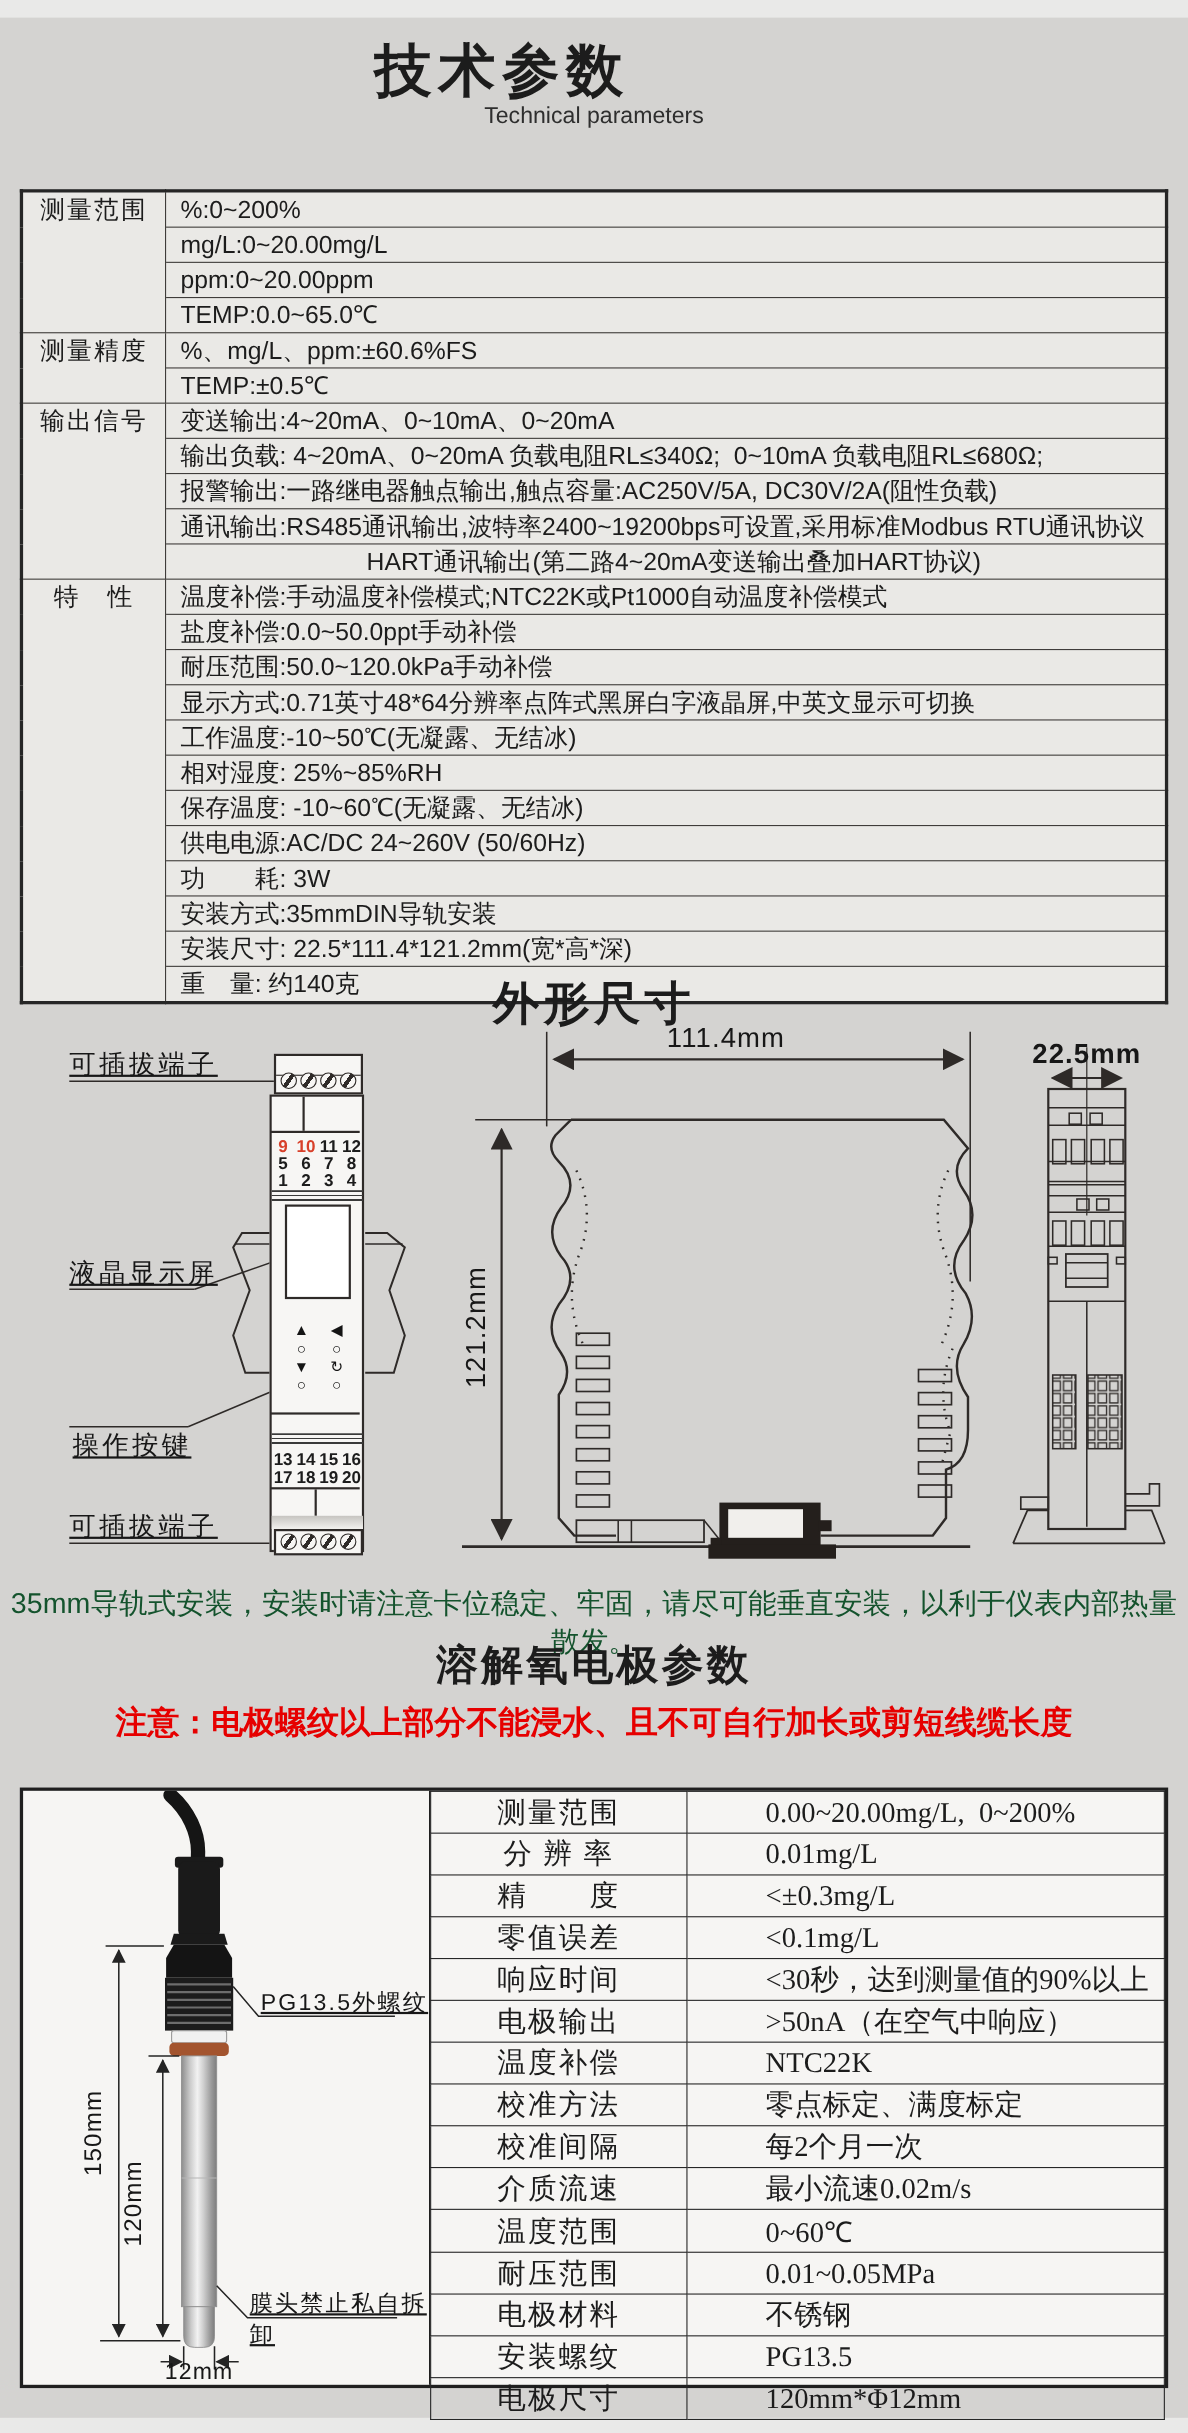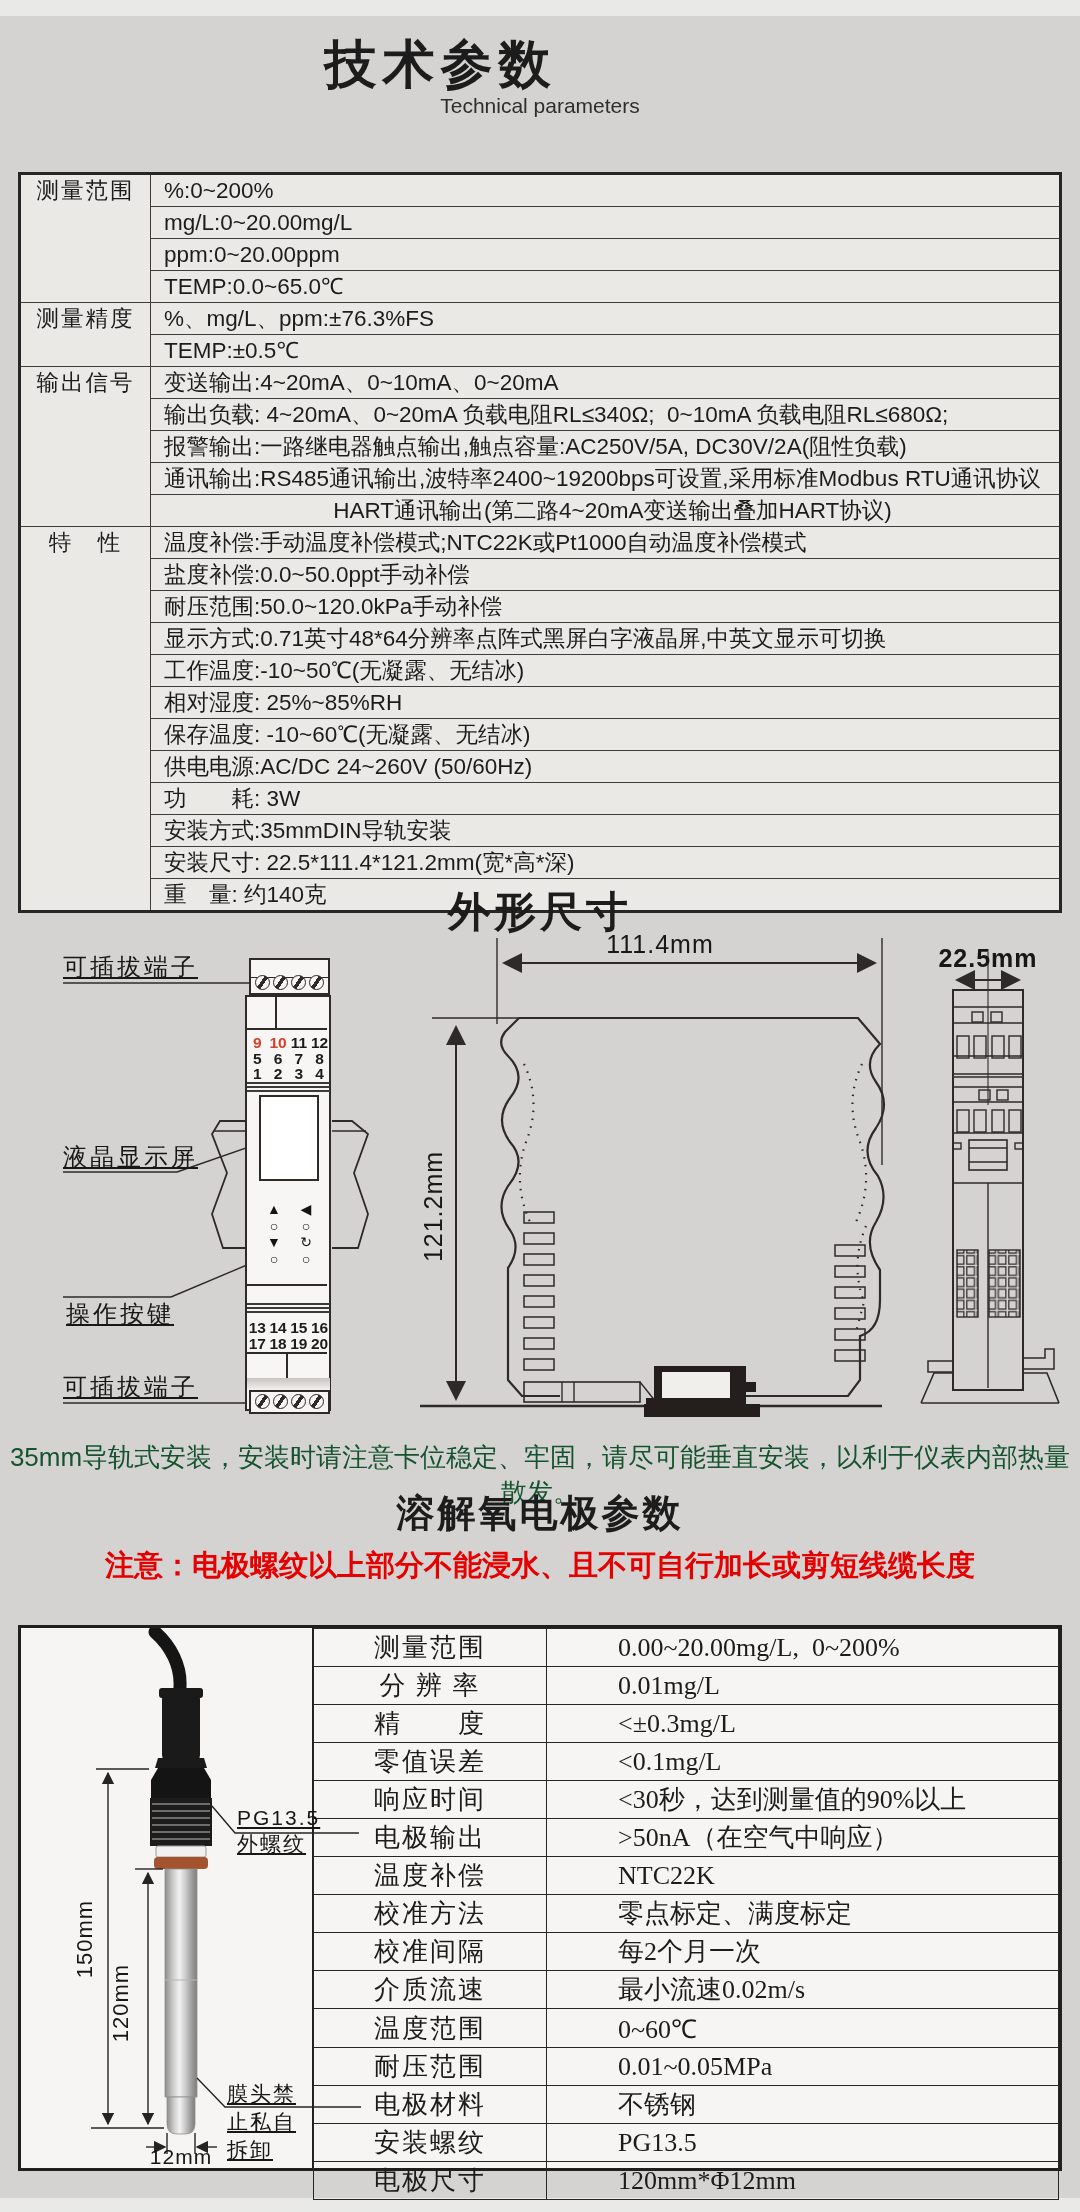--- a/index.html
+++ b/index.html
@@ -1,21 +1,21 @@
 <!DOCTYPE html>
 <html><head>
 <meta charset="utf-8">
 <style>
   html,body{margin:0;padding:0;}
   body{background:#b8b8b8;}
   .page{position:relative;width:1080px;height:2212px;margin:0 auto;background:#d4d3d1;overflow:hidden;
         font-family:"Liberation Sans",sans-serif;color:#1c1c1c;}
   .strip{position:absolute;left:0;width:1080px;height:16px;background:#e9e9e8;}
   #strip-top{top:0;} #strip-bottom{top:2198px;height:14px;}
-  .title{position:absolute;left:0;top:30px;width:881px;text-align:center;font-size:52px;font-weight:700;letter-spacing:6px;}
+  .title{position:absolute;left:16px;top:30px;width:881px;text-align:center;font-size:52px;font-weight:700;letter-spacing:6px;}
   .subtitle{position:absolute;left:0;top:94px;width:1080px;text-align:center;font-size:21px;color:#2e2e2e;}
   
   #spec-table{position:absolute;left:18px;top:172px;width:1044px;height:694px;border-collapse:collapse;
               table-layout:fixed;background:#eae9e6;border:3px solid #262626;font-size:22.5px;}
   #spec-table td{border:1.6px solid #3f3c3a;white-space:pre;line-height:29px;overflow:hidden;}
   #spec-table td.lbl{width:127px;text-align:center;vertical-align:top;letter-spacing:2px;padding-top:1px;}
   #spec-table td.val{padding-left:13px;}
   #spec-table td.val.c{text-align:center;padding-left:16px;margin-left:28px;}
   
   .h-dim{position:absolute;left:0;top:884px;width:1080px;text-align:center;font-size:42px;font-weight:600;letter-spacing:4px;}
@@ -40,21 +40,21 @@
        font-size:15.5px;font-weight:700;line-height:15.5px;text-align:center;}
   #fv-nums-top{top:1035px;} #fv-nums-bottom{top:1320px;font-weight:600;}
   #fv-nums-top .red{color:#d8402a;}
   #fv-lcd{position:absolute;left:259px;top:1095px;width:56px;height:82px;background:#fff;border:2.5px solid #2e2a28;}
   #fv-btns{position:absolute;left:258px;top:1201px;width:64px;display:grid;grid-template-columns:1fr 1fr;
            font-size:14px;line-height:16.5px;text-align:center;color:#141414;}
   #fv-shade{position:absolute;left:247px;top:1378px;width:83px;height:12px;background:linear-gradient(180deg,#c6c4c0,#f2f1ee);}
   
   #electrode-box{position:absolute;left:18px;top:1625px;width:1044px;height:546px;border:3px solid #1f1f1f;
                  background:#f6f5f3;display:flex;box-sizing:border-box;}
-  #electrode-photo{position:relative;width:292px;border-right:1.6px solid #1f1f1f;box-sizing:border-box;flex:none;}
+  #electrode-photo{position:relative;width:370px;border-right:1.6px solid #1f1f1f;box-sizing:border-box;flex:none;}
   #electrode-photo .draw-label{font-size:21px;letter-spacing:2px;}
   #electrode-table{flex:1;border-collapse:collapse;height:100%;font-family:"Liberation Serif",serif;font-size:26px;}
   #electrode-table td{border:1.5px solid #262626;white-space:pre;}
   #electrode-table td.el-lbl{width:230px;text-align:center;letter-spacing:2px;}
   #electrode-table td.el-val{padding-left:71px;margin-top:47px;}
   svg{position:absolute;display:block;}
 </style>
 </head>
 <body>
 
@@ -76,21 +76,21 @@
           <td class="val">mg/L:0~20.00mg/L</td>
         </tr>
         <tr>
           <td class="val">ppm:0~20.00ppm</td>
         </tr>
         <tr>
           <td class="val">TEMP:0.0~65.0℃</td>
         </tr>
         <tr>
           <td class="lbl" rowspan="2">测量精度</td>
-          <td class="val">%、mg/L、ppm:±76.3%FS</td>
+          <td class="val">%、mg/L、ppm:±60.6%FS</td>
         </tr>
         <tr>
           <td class="val">TEMP:±0.5℃</td>
         </tr>
         <tr>
           <td class="lbl" rowspan="5">输出信号</td>
           <td class="val">变送输出:4~20mA、0~10mA、0~20mA</td>
         </tr>
         <tr>
           <td class="val">输出负载: 4~20mA、0~20mA 负载电阻RL≤340Ω;  0~10mA 负载电阻RL≤680Ω;</td>

